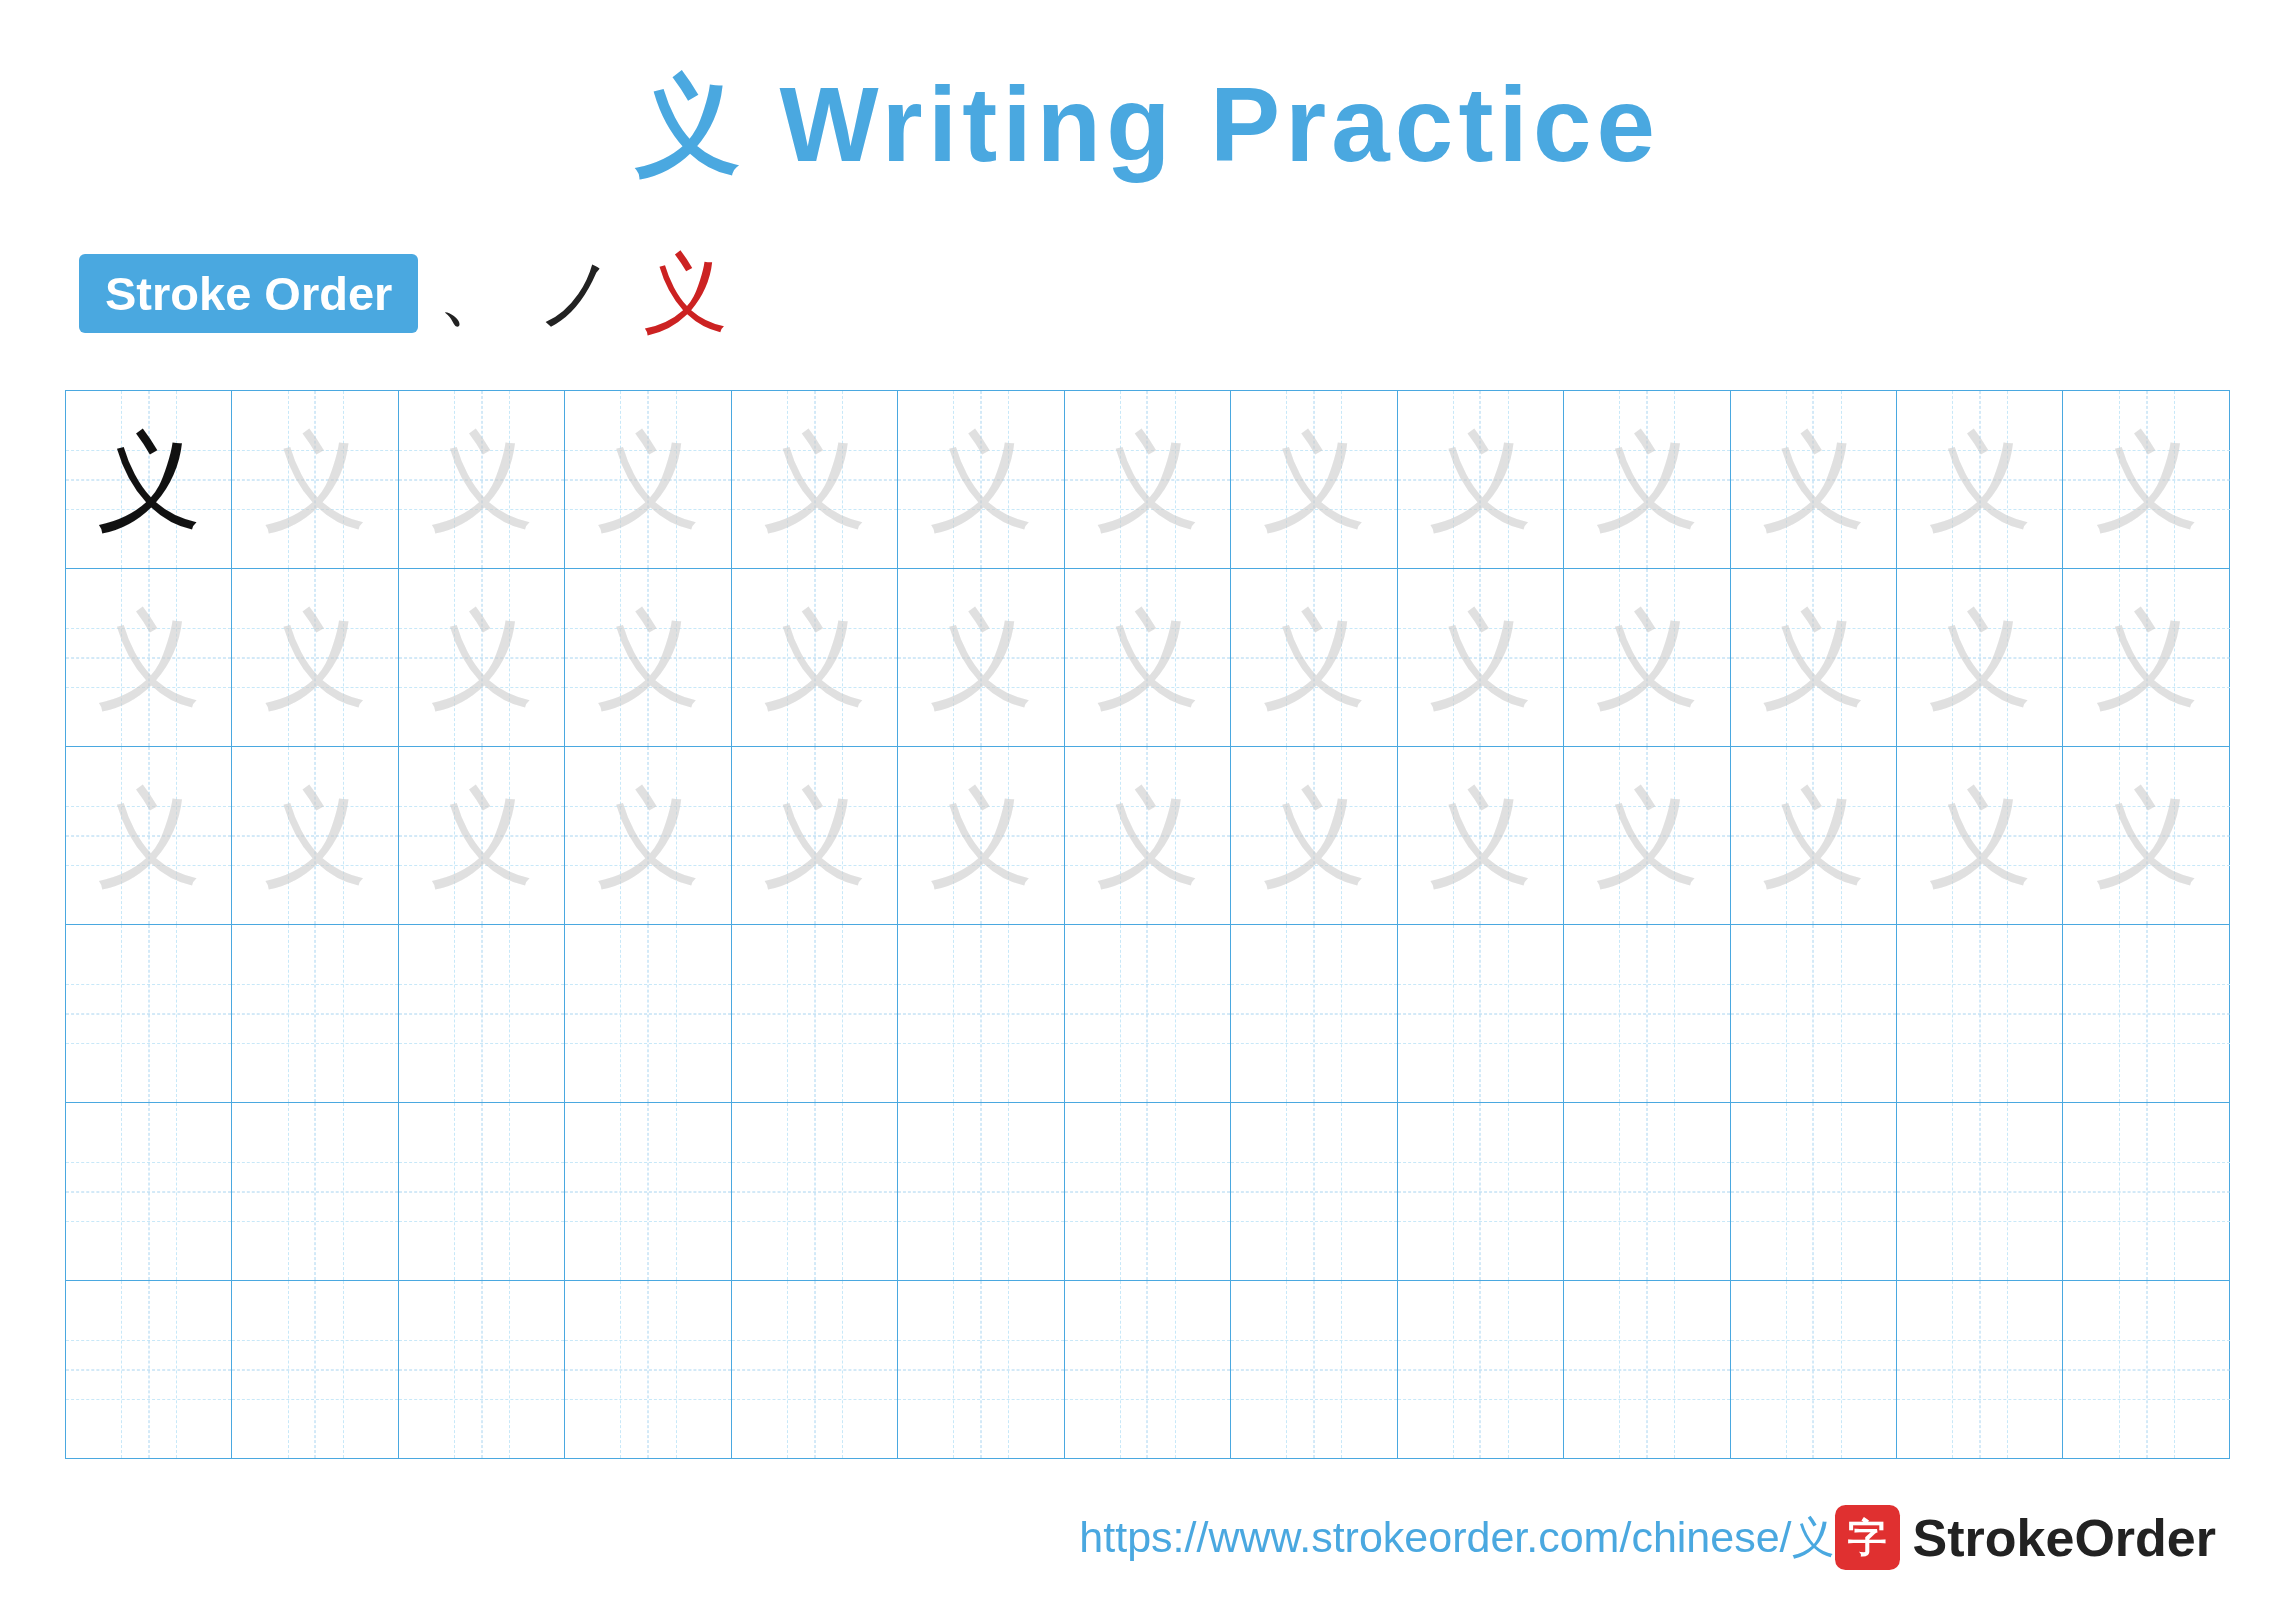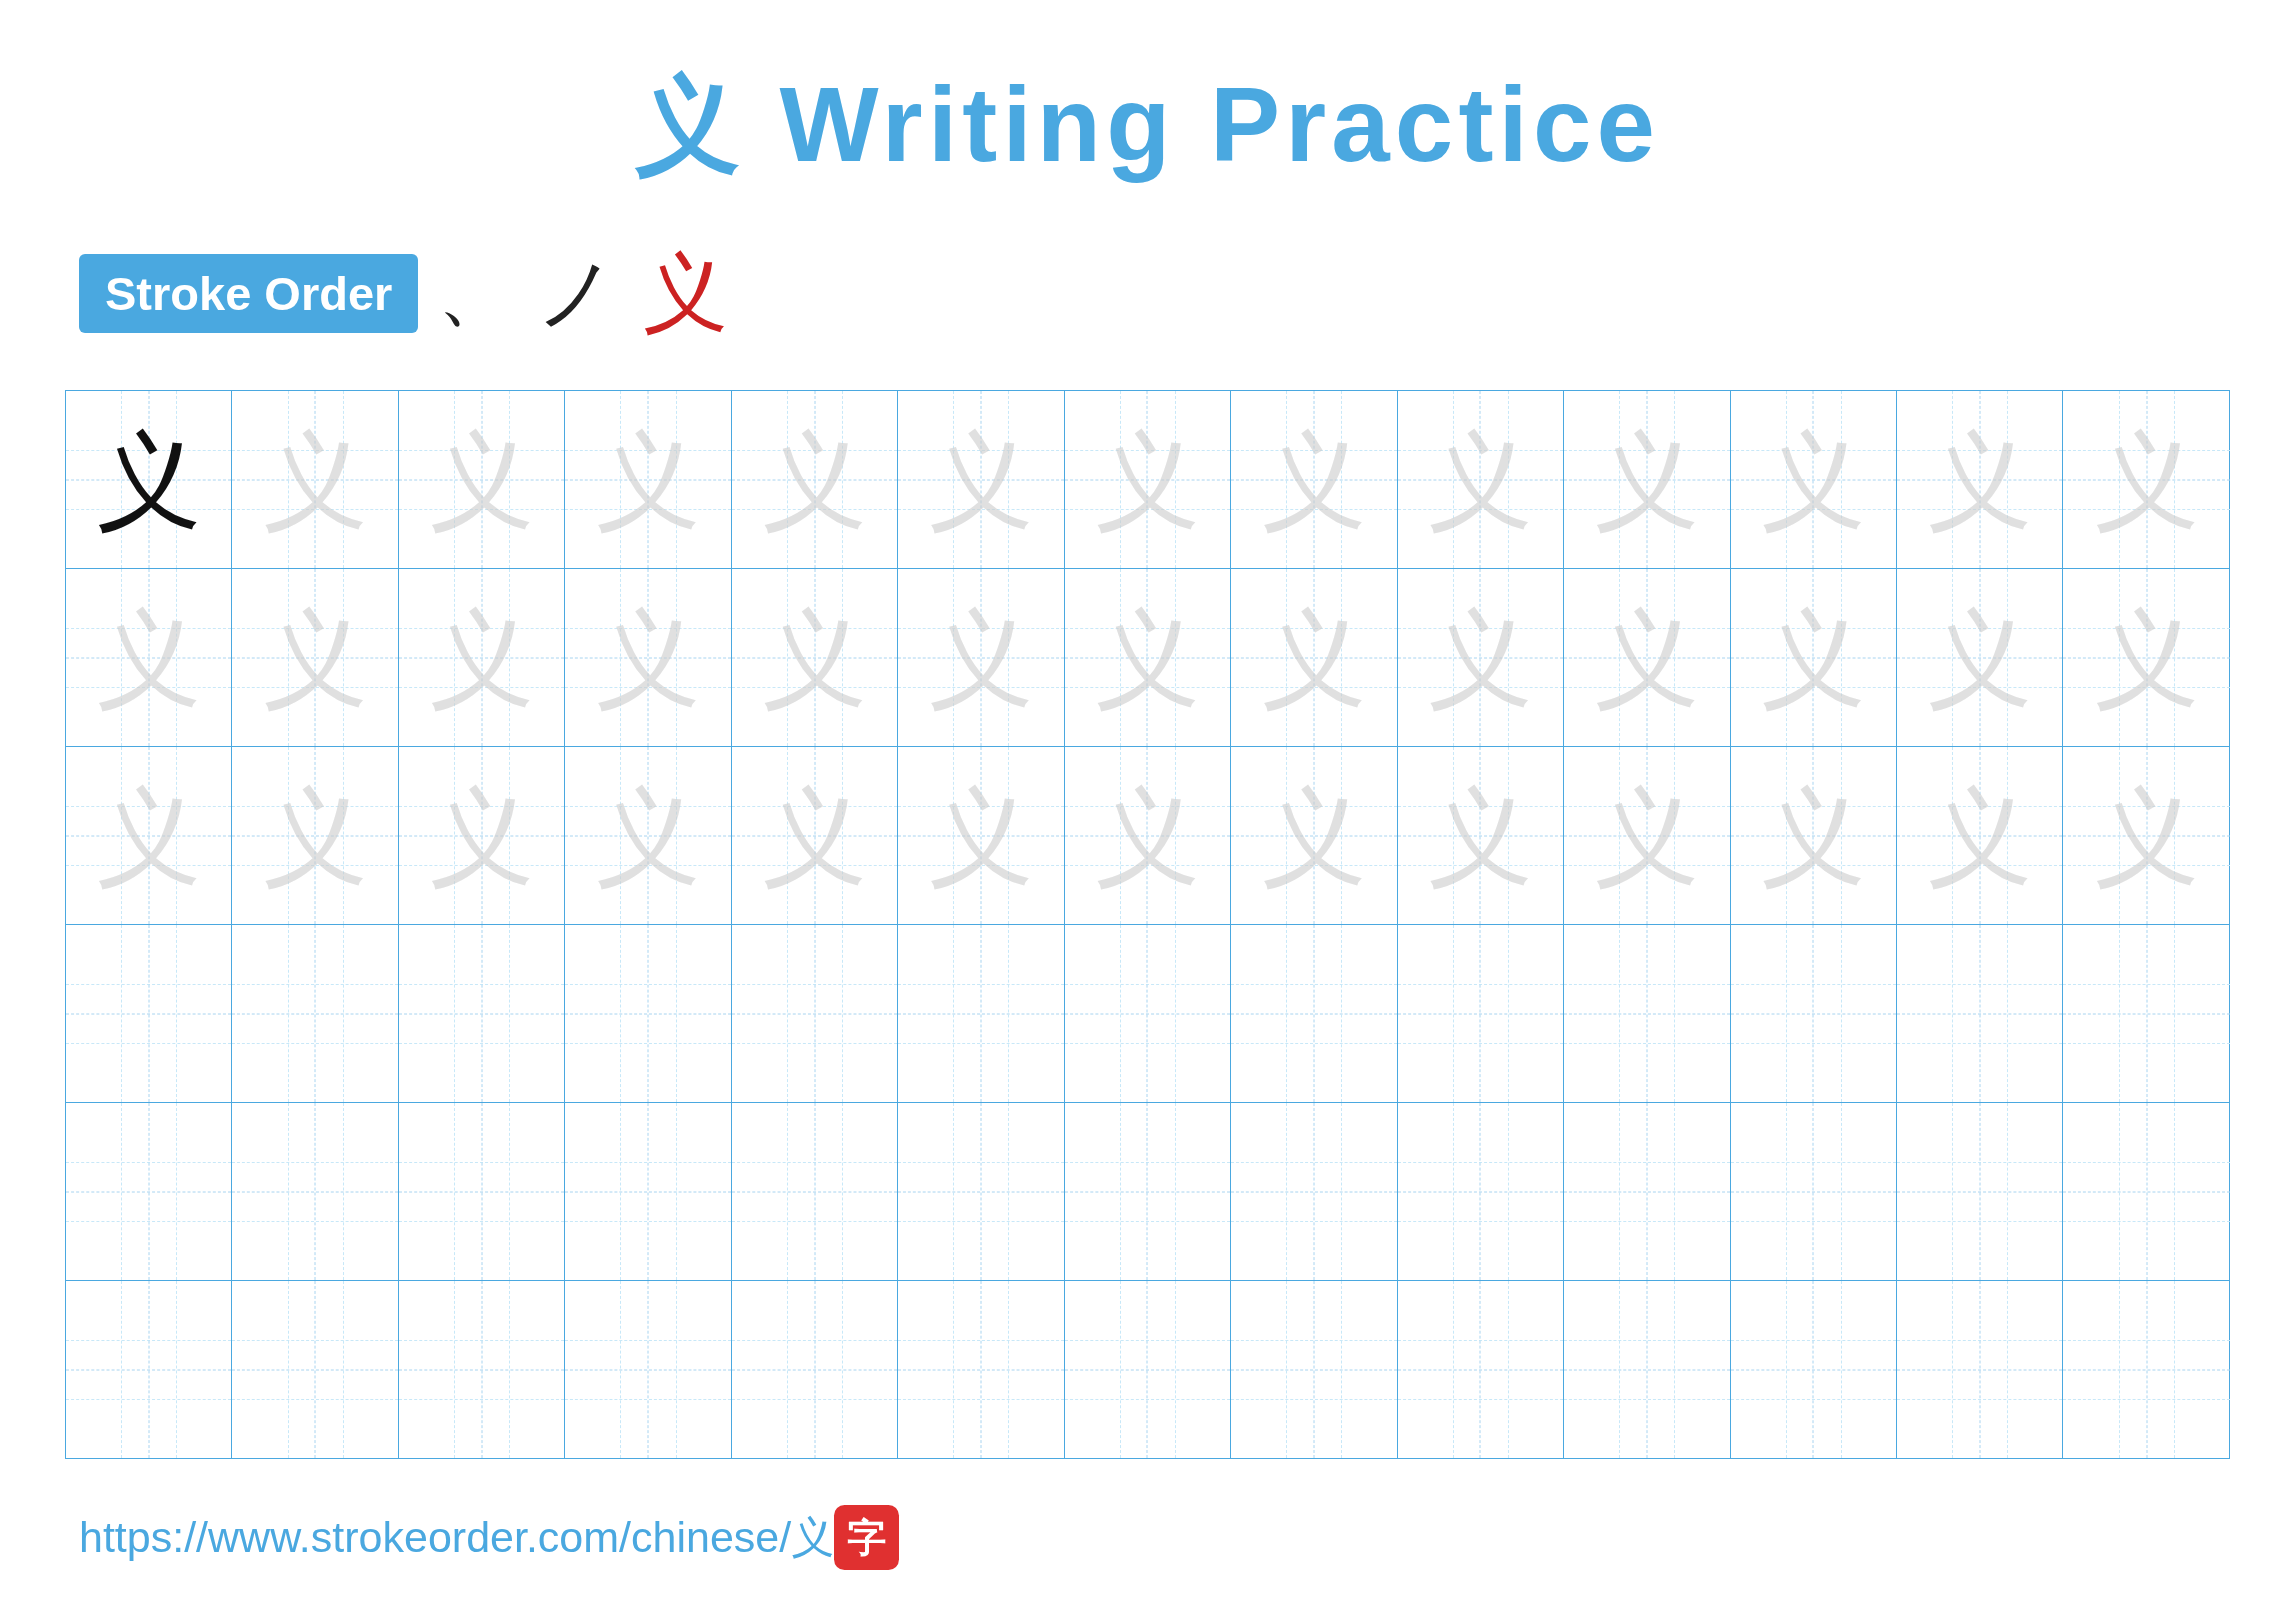--- a/index.html
+++ b/index.html
@@ -149,21 +149,21 @@
       opacity: 0.6;
     }
 
     
     .footer {
       position: absolute;
       bottom: 52px;
       left: 79px;
       right: 79px;
       display: flex;
-      justify-content: flex-start;
+      justify-content: flex-end;
       align-items: center;
     }
     .footer-url {
       font-size: 43px;
       color: #4aa8e0;
     }
     .footer-logo {
       display: flex;
       align-items: center;
       gap: 13px;
@@ -723,15 +723,16 @@
       </div>
     </div>
   </div>
 
 <div class="footer">
   <span class="footer-url">https://www.strokeorder.com/chinese/义</span>
   <div class="footer-logo">
     <div class="logo-icon">
       <span>字</span>
     </div>
+    <span class="logo-text">StrokeOrder</span>
   </div>
 </div>
 
 
 </body></html>

